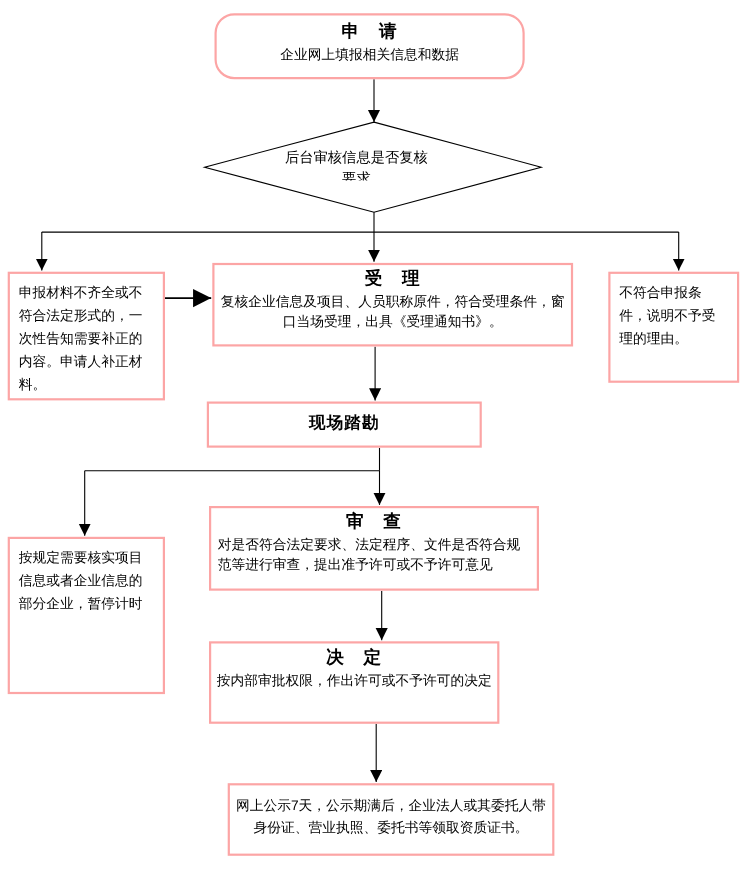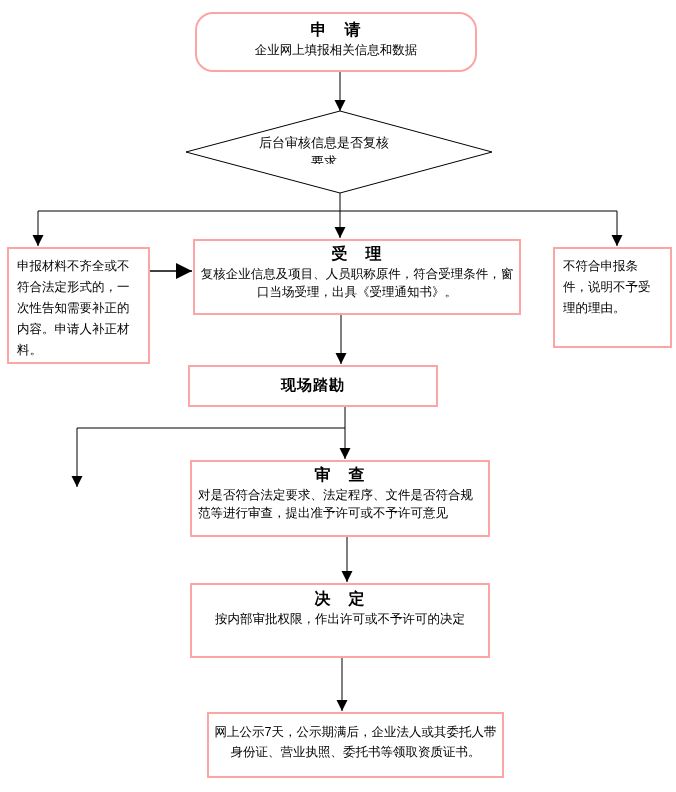--- a/index.html
+++ b/index.html
@@ -92,27 +92,30 @@
   </div>
 
   <div class="box" style="left:553px;top:247px;width:119px;height:101px;">
     <span class="side-text">不符合申报条件，说明不予受理的理由。</span>
   </div>
 
   <div class="box thick" style="left:188px;top:365px;width:250px;height:42px;">
     <span class="box-title" style="margin-top:8px;font-size:15px;">现场踏勘</span>
   </div>
 
+  <div class="box" style="left:7px;top:488px;width:143px;height:143px;">
+    <span class="side-text">按规定需要核实项目信息或者企业信息的部分企业，暂停计时</span>
+  </div>
 
   <div class="box thick" style="left:190px;top:460px;width:300px;height:77px;">
     <span class="box-title" style="margin-top:3px;">审　查</span>
     <span class="box-desc" style="text-align:left;padding:0 6px;">对是否符合法定要求、法定程序、文件是否符合规范等进行审查，提出准予许可或不予许可意见</span>
   </div>
 
-  <div class="box thick" style="left:190px;top:583px;width:300px;height:75px;">
+  <div class="box thick" style="left:190px;top:583px;width:264px;height:75px;">
     <span class="box-title" style="margin-top:4px;">决　定</span>
     <span class="box-desc">按内部审批权限，作出许可或不予许可的决定</span>
   </div>
 
   <div class="box thick" style="left:207px;top:712px;width:297px;height:66px;">
     <span class="center-text">网上公示7天，公示期满后，企业法人或其委托人带身份证、营业执照、委托书等领取资质证书。</span>
   </div>
 
 </div>
 

